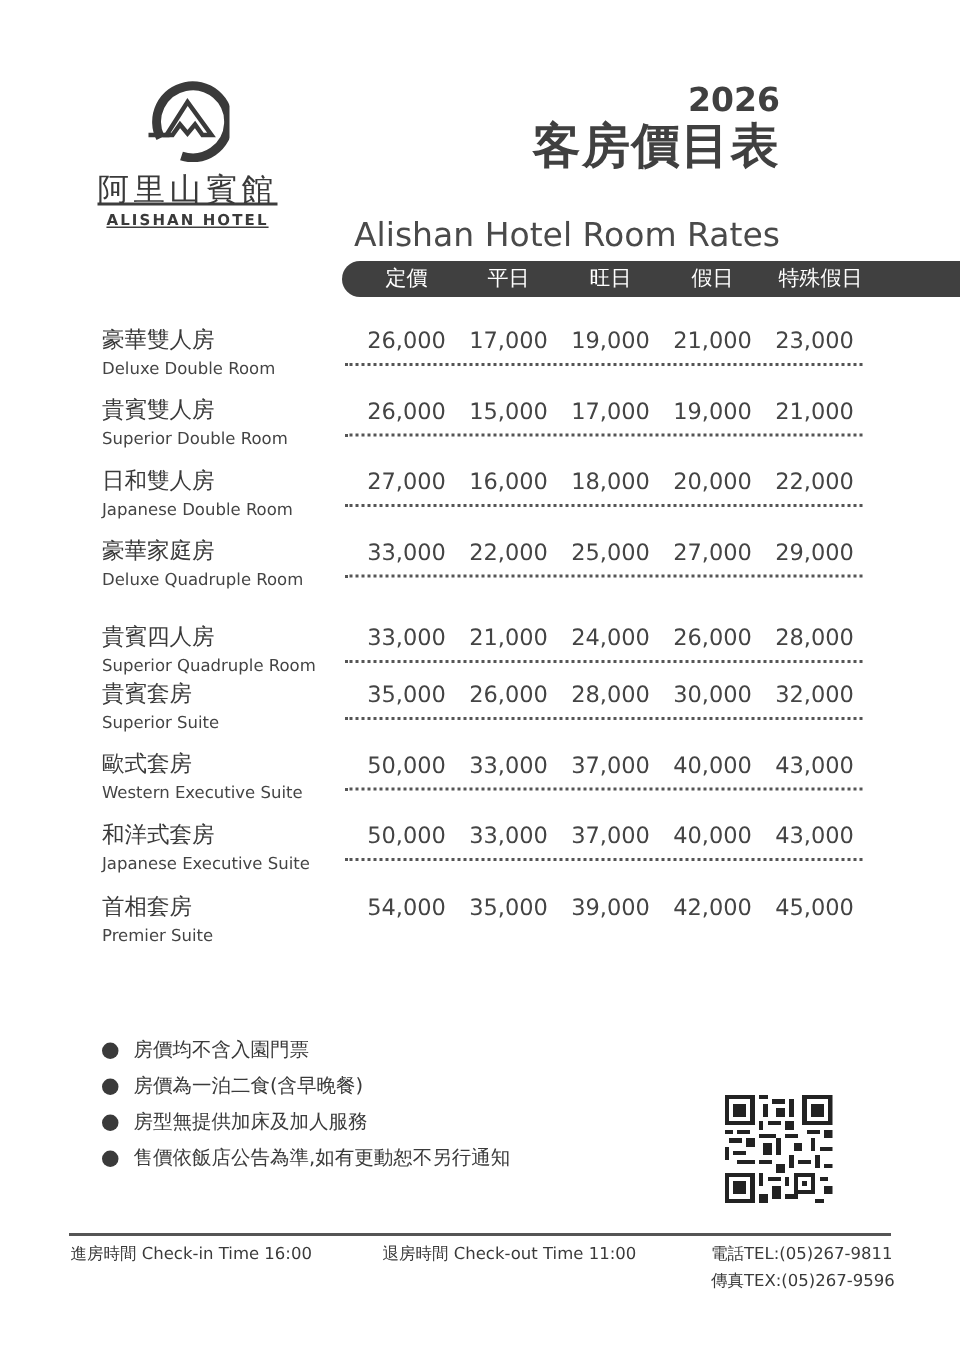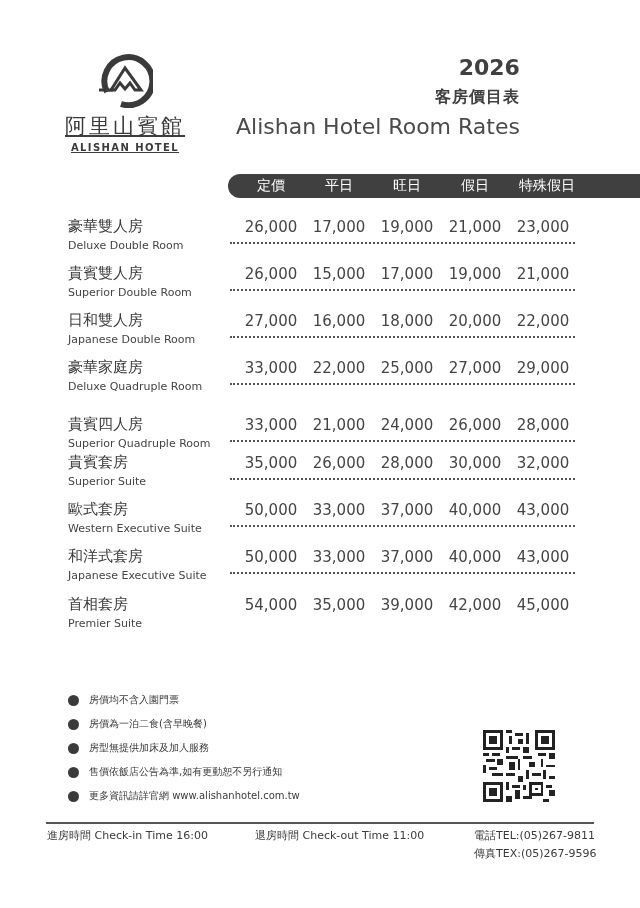--- a/index.html
+++ b/index.html
@@ -9,37 +9,37 @@
   }
   .abs { position: absolute; }
   
   .logo { left: 60px; top: 52px; width: 130px; text-align: center; text-decoration: underline; }
   .logo svg { display: block; margin: 0 auto; }
   .logo-zh { font-size: 21px; letter-spacing: 3px; color: #3a3a3a; margin-top: 4px; font-weight: 400; }
   .logo-en { font-size: 10px; letter-spacing: 1.4px; color: #3a3a3a; margin-top: 2px; font-weight: 600; }
   
   .title { left: 236px; top: 54px; text-align: right; }
   .title-year { font-size: 22px; font-weight: 700; color: #404040; line-height: 28px; }
-  .title-zh { font-size: 16px; font-weight: 700; color: #404040; line-height: 30px; letter-spacing: 1px; }
-  .title-en { font-size: 22px; font-weight: 400; color: #4a4a4a; line-height: 30px; letter-spacing: 0px; }
+  .title-zh { font-size: 32px; font-weight: 700; color: #404040; line-height: 30px; letter-spacing: 1px; }
+  .title-en { font-size: 22px; font-weight: 400; color: #4a4a4a; line-height: 30px; letter-spacing: 0px; margin-top: 31px; }
   
   .hbar {
     left: 228px; top: 174px; width: 426px; height: 24px; background: #404040; border-radius: 12px;
     display: flex; align-items: center; color: #ffffff;
   }
   .hcell { position: absolute; font-size: 14px; text-align: center; width: 70px; top: 3px; color: #fff; }
   
   .row { left: 68px; width: 510px; height: 47px; text-decoration: underline; }
   .row .zh { position: absolute; left: 0; top: 0; font-size: 15px; color: #3a3a3a; }
   .row .en { position: absolute; left: 0; top: 22px; font-size: 11px; color: #444; }
   .row .price { position: absolute; top: 1px; font-size: 15px; color: #444; width: 70px; text-align: center; }
   .row .dots { position: absolute; left: 162px; top: 25px; width: 345px; border-bottom: 2px dotted #555; height: 0; }
   
   .notes { left: 68px; top: 688px; }
-  .note { display: flex; align-items: center; height: 24px; font-size: 10px; color: #3a3a3a; }
+  .note { display: flex; align-items: center; height: 24px; font-size: 13px; color: #3a3a3a; }
   .bullet { width: 11px; height: 11px; border-radius: 50%; background: #3a3a3a; margin-right: 10px; flex: none; }
   
   .qr { left: 483px; top: 730px; width: 72px; height: 72px; }
   
   .fline { left: 46px; top: 822px; width: 548px; height: 2px; background: #555; }
   .ftext { font-size: 11px; color: #3a3a3a; }
 </style>
 </head>
 <body>
 
@@ -174,24 +174,20 @@
       <span class="bullet"></span>
       <span>房價為一泊二食(含早晚餐)</span>
     </div>
   <div class="note">
       <span class="bullet"></span>
       <span>房型無提供加床及加人服務</span>
     </div>
   <div class="note">
       <span class="bullet"></span>
       <span>售價依飯店公告為準,如有更動恕不另行通知</span>
-    </div>
-  <div class="note">
-      <span class="bullet"></span>
-      <span>更多資訊請詳官網 www.alishanhotel.com.tw</span>
     </div>
 </div>
 
 <svg class="abs qr" viewBox="0 0 25 25" shape-rendering="crispEdges">
   <rect width="25" height="25" fill="#fff"></rect>
   <g fill="#222">
     <rect x="0" y="0" width="7" height="7"></rect>
       <rect x="1" y="1" width="5" height="5" fill="#fff"></rect>
       <rect x="2" y="2" width="3" height="3"></rect>
     <rect x="18" y="0" width="7" height="7"></rect>

